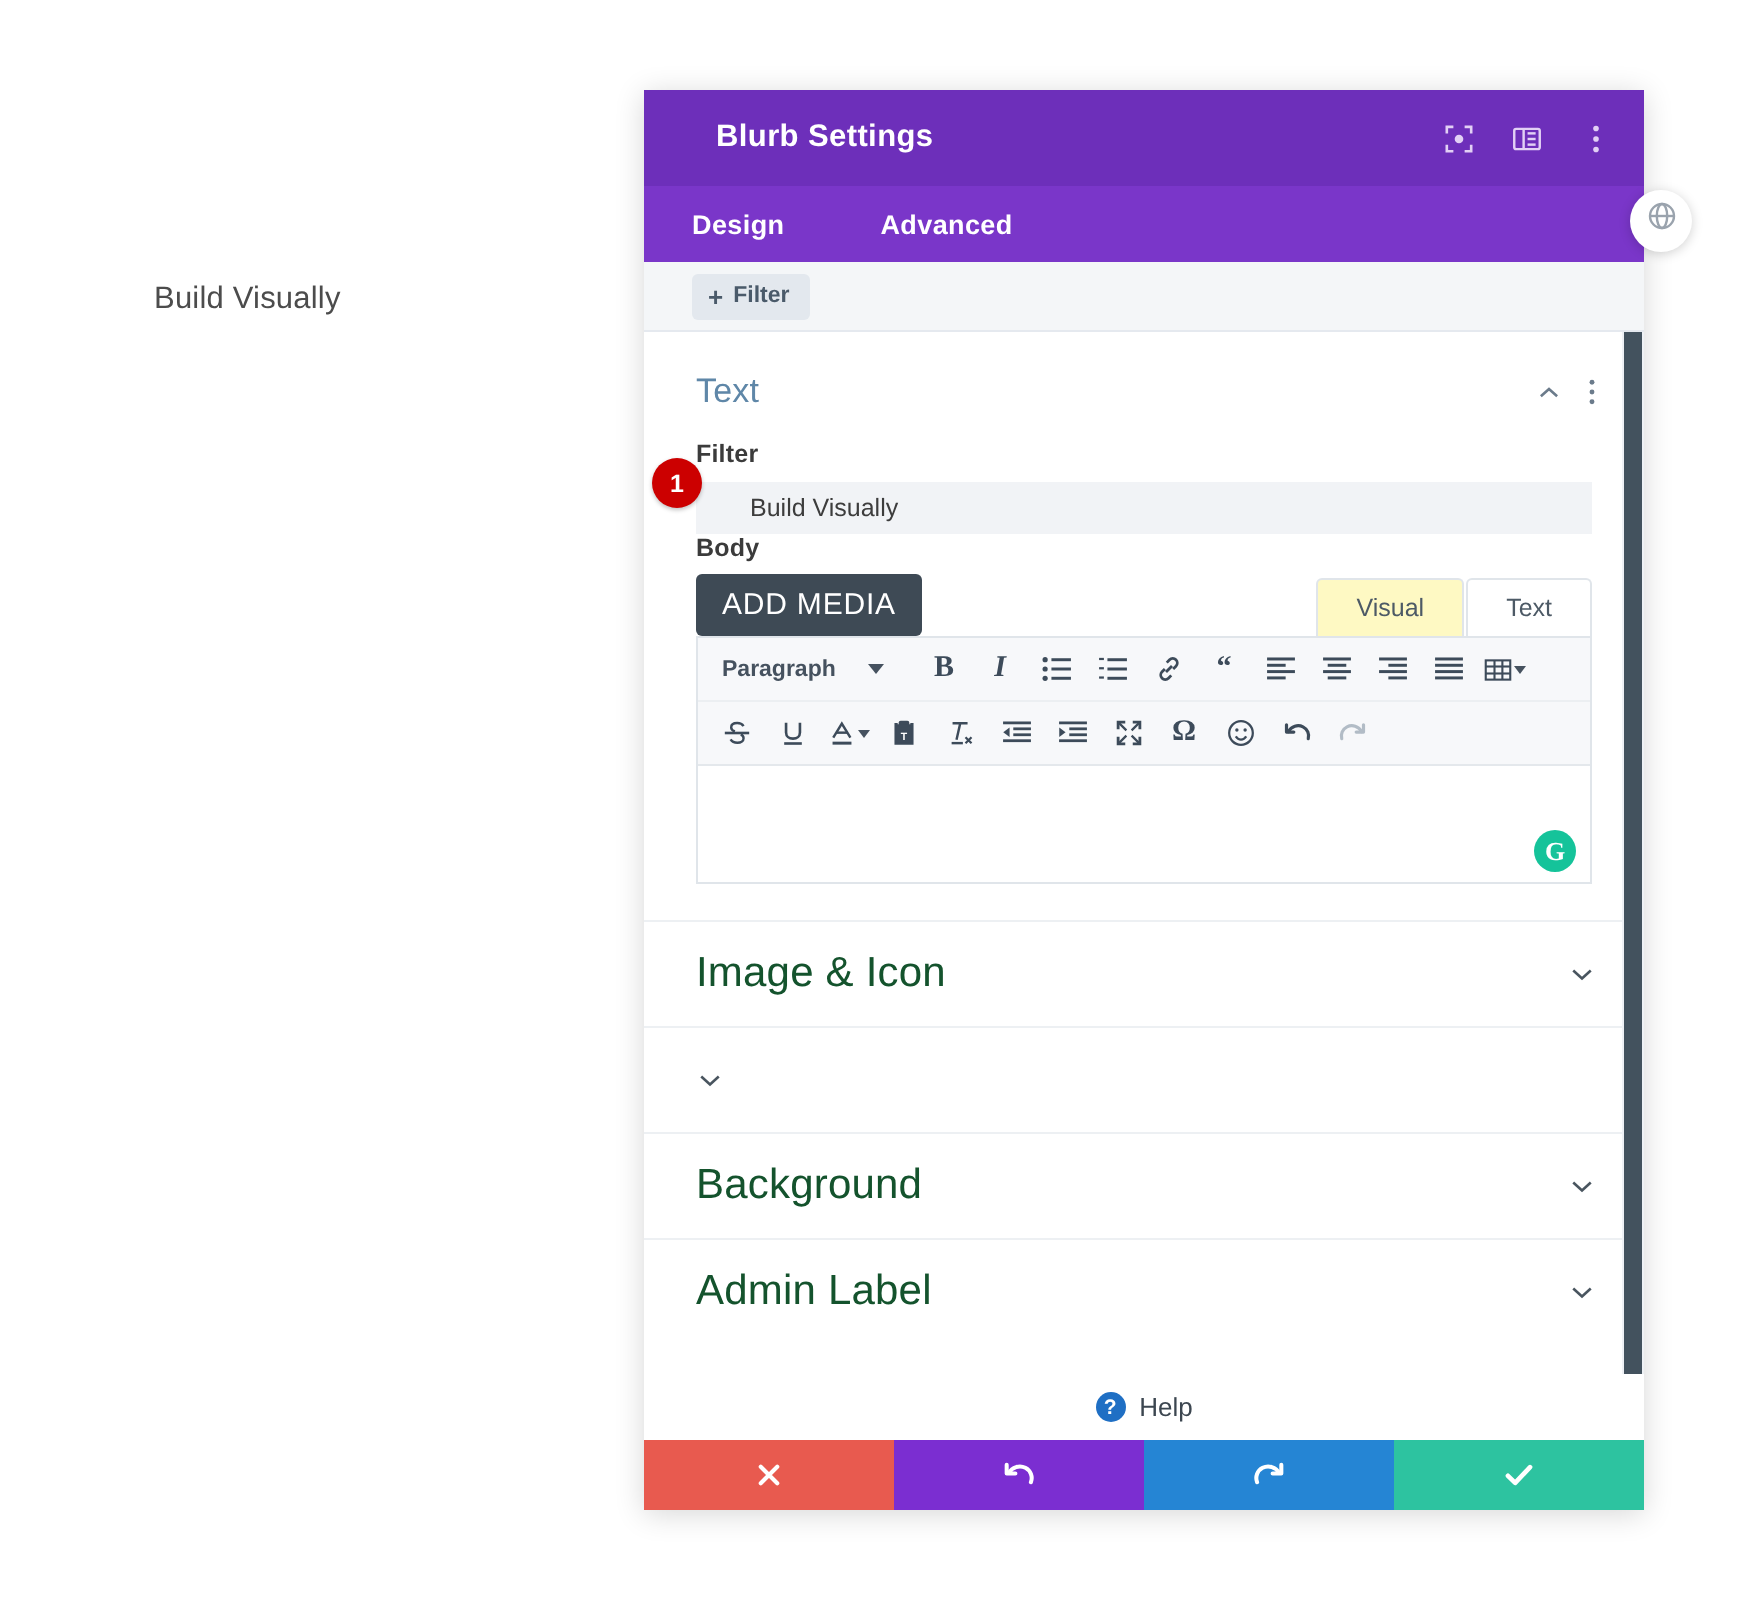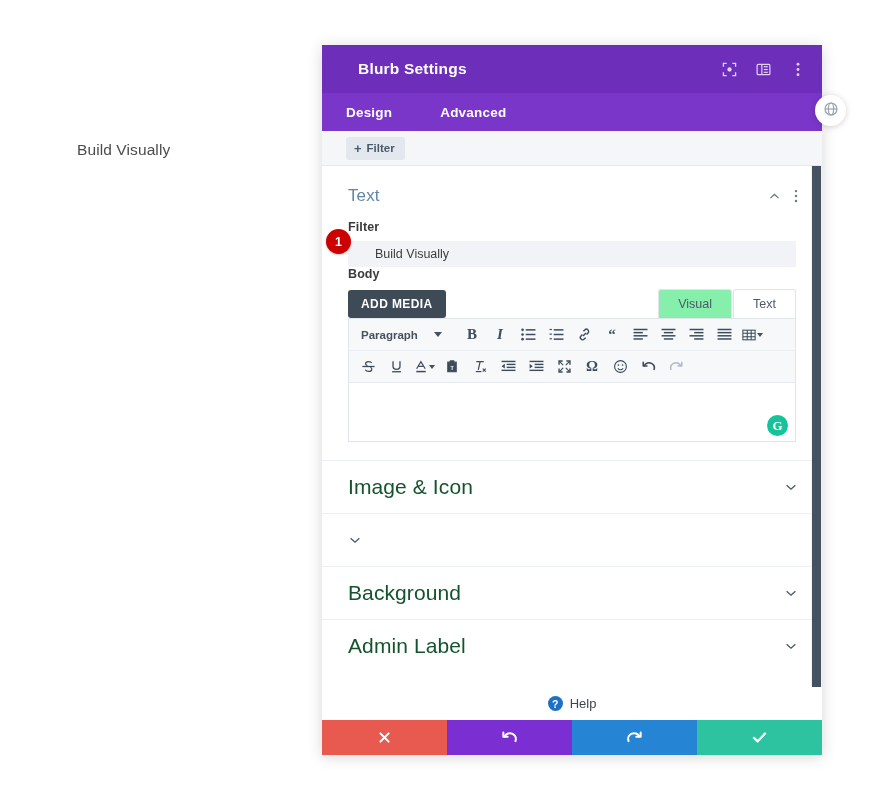--- a/index.html
+++ b/index.html
@@ -214,22 +214,22 @@
   
   .editor-wrap { padding: 0 26px; }
   .editor-top {
     display: flex;
     align-items: flex-end;
     height: 30px;
   }
   .add-media {
     background: #3e4a55;
     color: #ffffff;
-    font-size: 12px;
-    font-weight: bold;
+    font-size: 15px;
+    font-weight: normal;
     letter-spacing: .4px;
     padding: 7px 13px;
     border-radius: 3px;
     cursor: pointer;
   }
   .vt-tabs {
     margin-left: auto;
     display: flex;
     align-items: flex-end;
     gap: 1px;
@@ -237,21 +237,21 @@
   .vt-tab {
     font-size: 12.5px;
     color: #4d5a66;
     padding: 7px 19px;
     border: 1px solid #e0e5ea;
     border-bottom: none;
     background: #ffffff;
     cursor: pointer;
     border-radius: 3px 3px 0 0;
   }
-  .vt-tab.sel { background: #86efac; }
+  .vt-tab.sel { background: #fef9c3; }
 
   .editor-box {
     border: 1px solid #e0e5ea;
     background: #f7f8fa;
     font-weight: bold;
   }
   .tb-row {
     display: flex;
     align-items: center;
     padding: 4px 6px;

